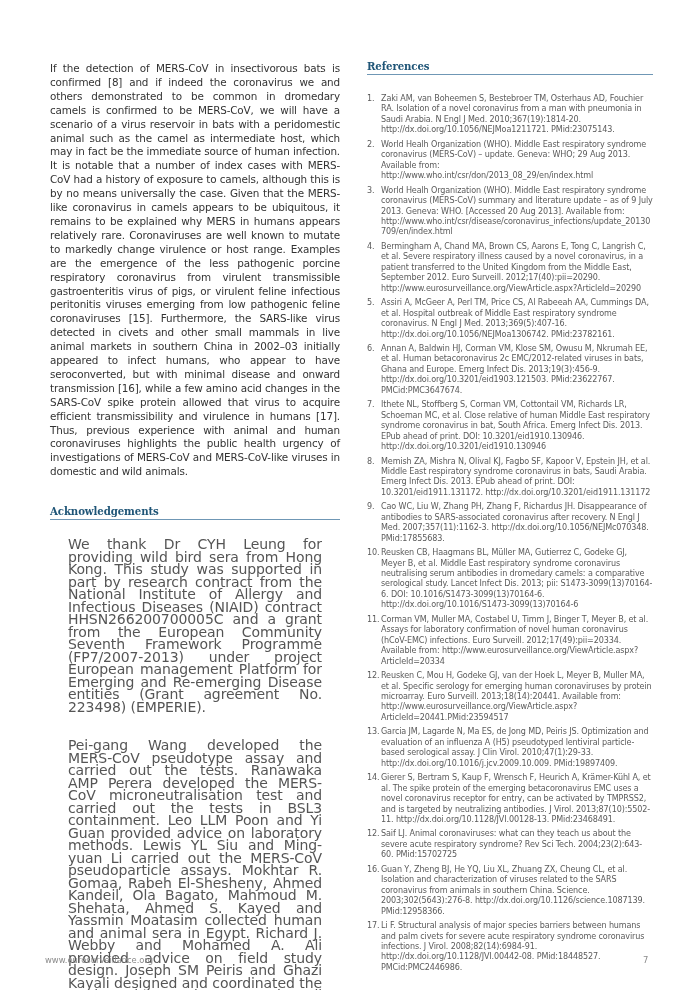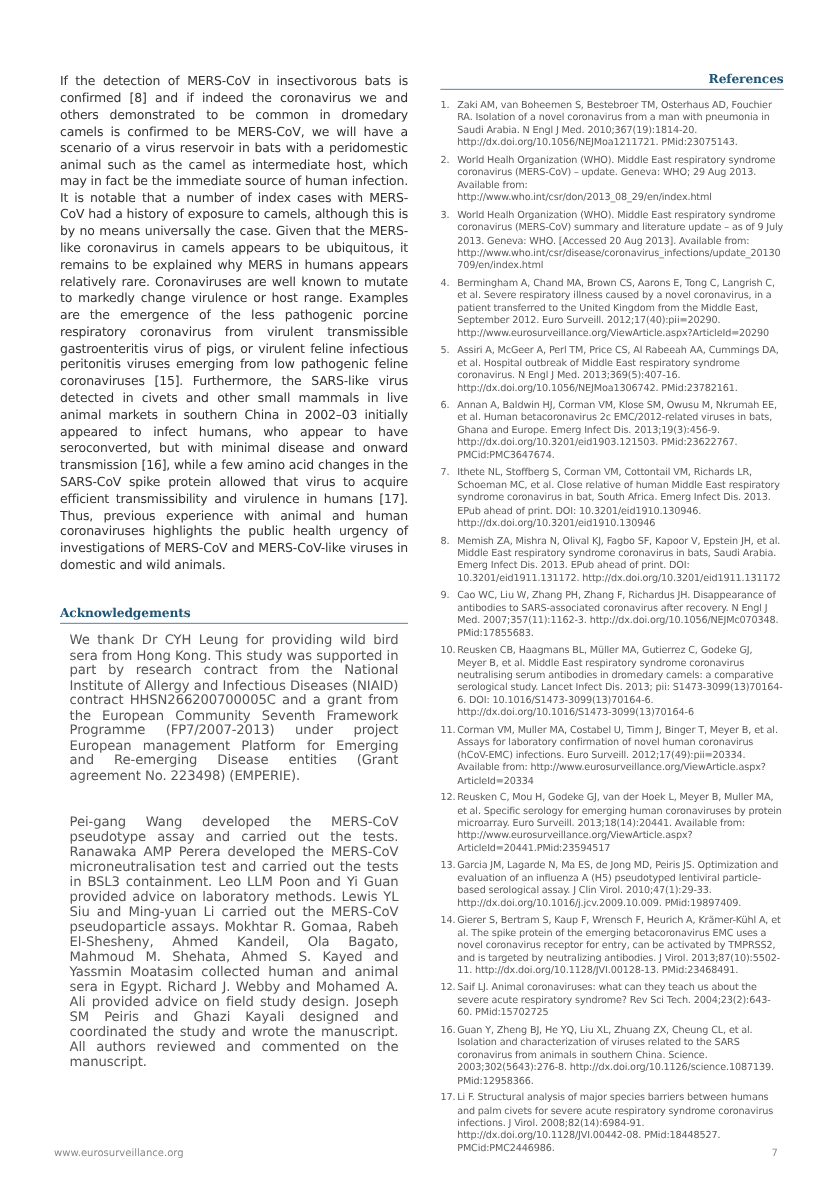--- a/index.html
+++ b/index.html
@@ -20,25 +20,25 @@
     margin: 0; letter-spacing: -0.15px; color: #333;
   }
 
   .section { margin-top: 22px; }
   .section-heading {
     font-family: "DejaVu Serif", serif; font-weight: bold; font-size: 10.2px;
     color: #1f5577; padding-bottom: 2px; margin: 0 0 4px 0;
     border-bottom: 1px solid #6f97b5; letter-spacing: -0.1px;
   }
   .section-text {
-    font-size: 11px; line-height: 12.5px; text-align: justify; margin: 8px;
+    font-size: 14px; line-height: 12.5px; text-align: justify; margin: 18px;
     color: #555; letter-spacing: -0.1px;
   }
 
-  .ref-heading { margin-bottom: 8px; text-align: right; }
+  .ref-heading { margin-bottom: 19px; }
   .ref-list { margin: 0; padding: 0; list-style: none; }
   .ref-item {
     display: flex; font-size: 8.05px; line-height: 10.45px; color: #5a5a5a;
     margin-bottom: 4px; letter-spacing: -0.12px;
   }
   .ref-num { width: 14px; flex: 0 0 14px; }
   .ref-text { flex: 1 1 auto; word-break: break-word; }
 
   .footer-site {
     position: absolute; left: 45px; top: 955px;

